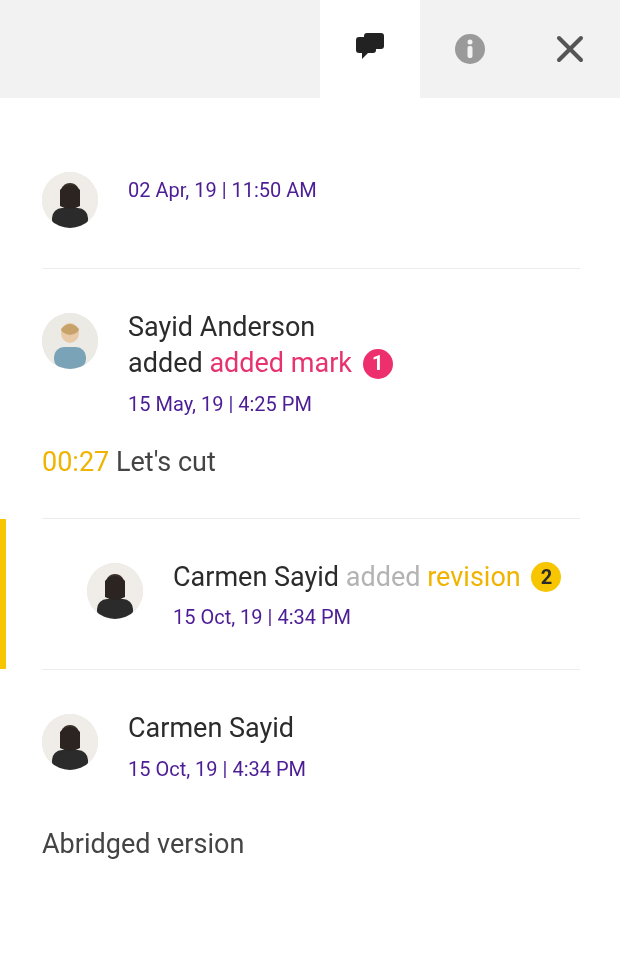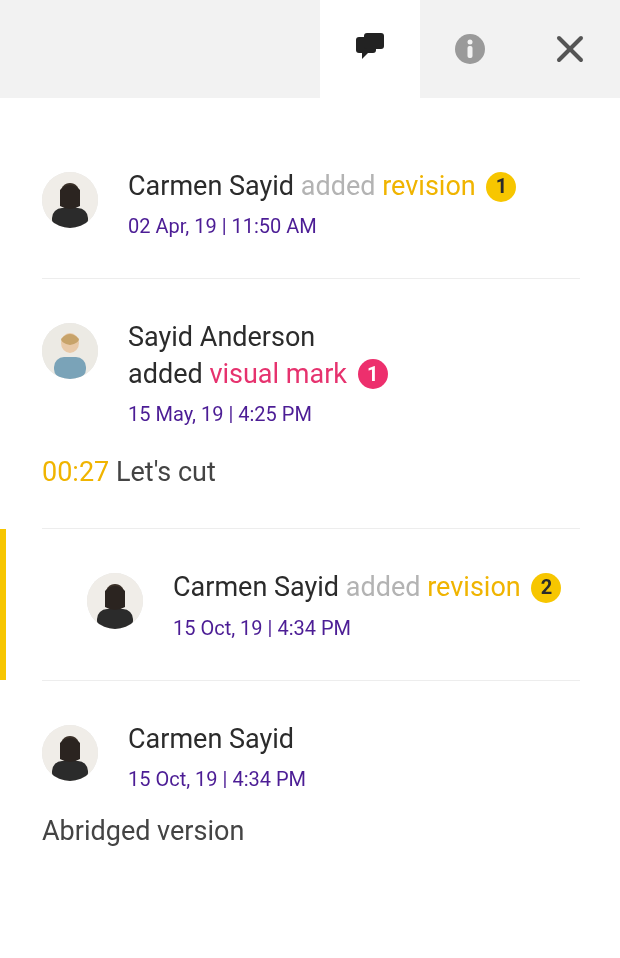--- a/index.html
+++ b/index.html
@@ -106,21 +106,21 @@
     position: absolute;
     left: 0;
     top: 0;
     bottom: 0;
     width: 6px;
     background: #f7c600;
   }
   .entry3-wrap { position: relative; padding-top: 40px; padding-bottom: 40px; }
   .comment-text {
     padding: 0 40px 0 42px;
-    margin-top: 24px;
+    margin-top: 47px;
     font-size: 27px;
     color: #444;
   }
 </style>
 </head>
 <body>
 
 <div class="header">
   <div class="header-spacer"></div>
   <div class="header-tab active">
@@ -152,26 +152,20 @@
       <div class="avatar">
         <svg viewBox="0 0 56 56">
             <rect width="56" height="56" fill="#f0ede8"></rect>
             <ellipse cx="28" cy="22" rx="10" ry="11" fill="#3a3028"></ellipse>
             <ellipse cx="28" cy="25" rx="7" ry="8" fill="#e8c9a8"></ellipse>
             <rect x="10" y="36" width="36" height="22" rx="10" fill="#2b2b2b"></rect>
             <path d="M18 18 Q28 8 38 18 L38 34 Q28 40 18 34 Z" fill="#2b2420"></path>
           </svg>
       </div>
       <div class="entry-body">
-        <div class="entry-line">
-          <span class="user">Carmen Sayid</span>
-          <span class="action-grey">added</span>
-          <span class="kind-yellow">revision</span>
-          <span class="badge yellow">1</span>
-        </div>
         <div class="timestamp">02 Apr, 19 | 11:50 AM</div>
       </div>
     </div>
   </div>
 
   <div class="divider"></div>
 
   <div class="entry">
     <div class="entry-top">
       <div class="avatar">
@@ -179,21 +173,21 @@
             <rect width="56" height="56" fill="#eceae4"></rect>
             <ellipse cx="28" cy="20" rx="9" ry="10" fill="#e8c9a8"></ellipse>
             <path d="M19 16 Q28 6 37 16 Q37 20 28 22 Q19 20 19 16 Z" fill="#c7a36a"></path>
             <rect x="12" y="34" width="32" height="22" rx="10" fill="#7aa3b8"></rect>
           </svg>
       </div>
       <div class="entry-body">
         <div class="entry-line">
           <span class="user">Sayid Anderson</span><br>
           <span class="action-dark">added</span>
-          <span class="kind-pink">visual mark</span>
+          <span class="kind-pink">added mark</span>
           <span class="badge pink">1</span>
         </div>
         <div class="timestamp">15 May, 19 | 4:25 PM</div>
       </div>
     </div>
     <div class="note">
       <span class="timecode">00:27</span>
       <span>Let's cut</span>
     </div>
   </div>

